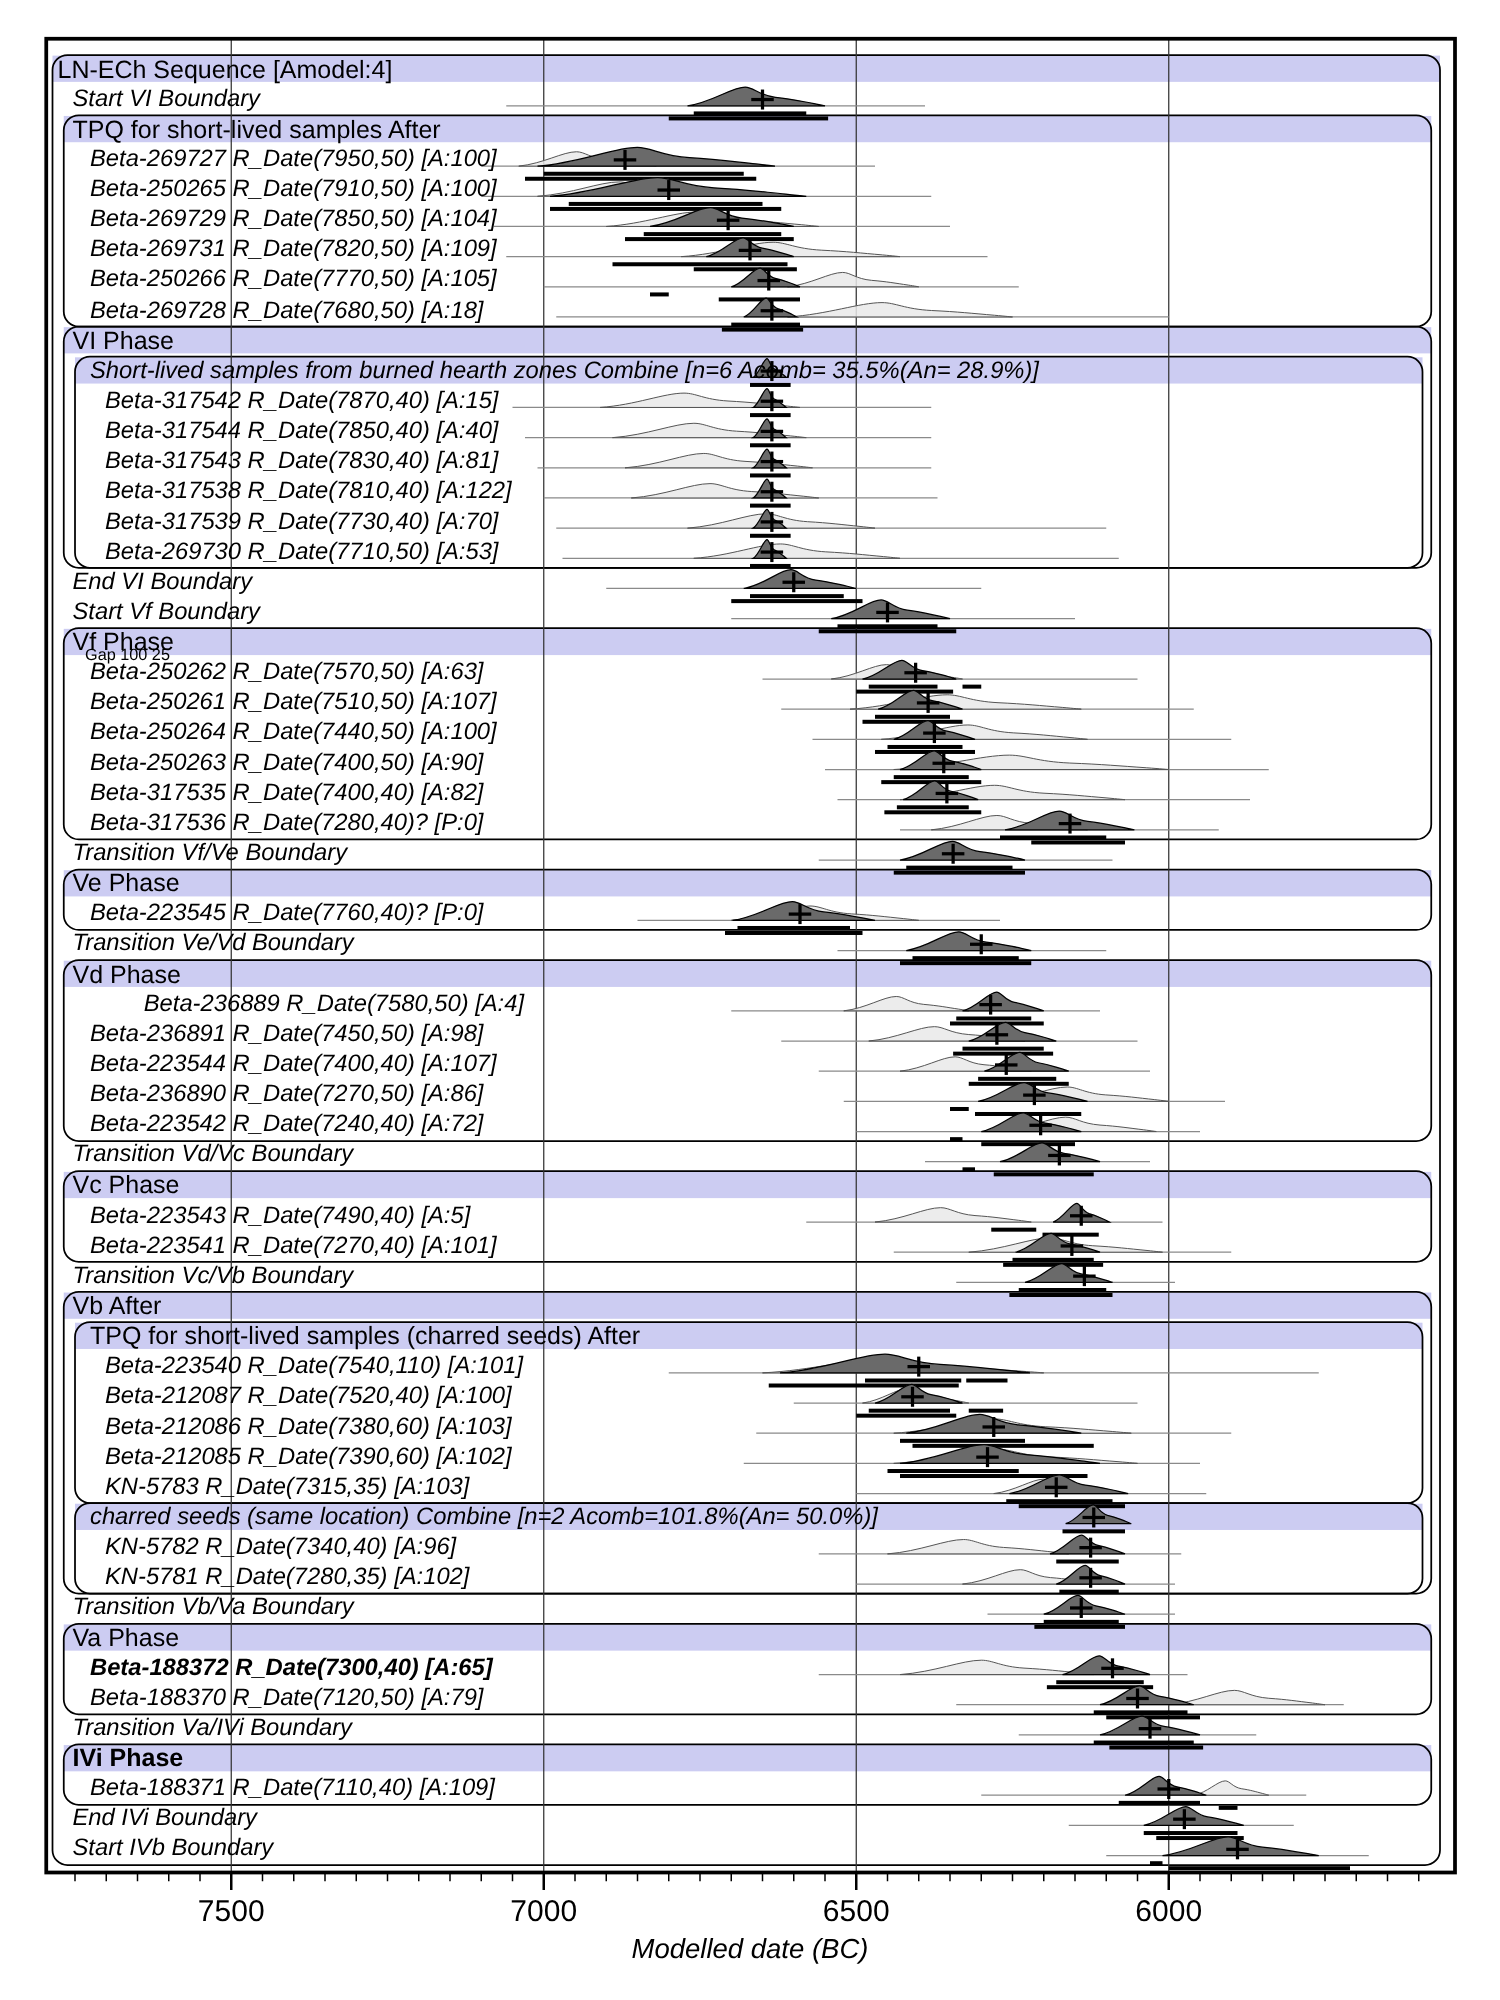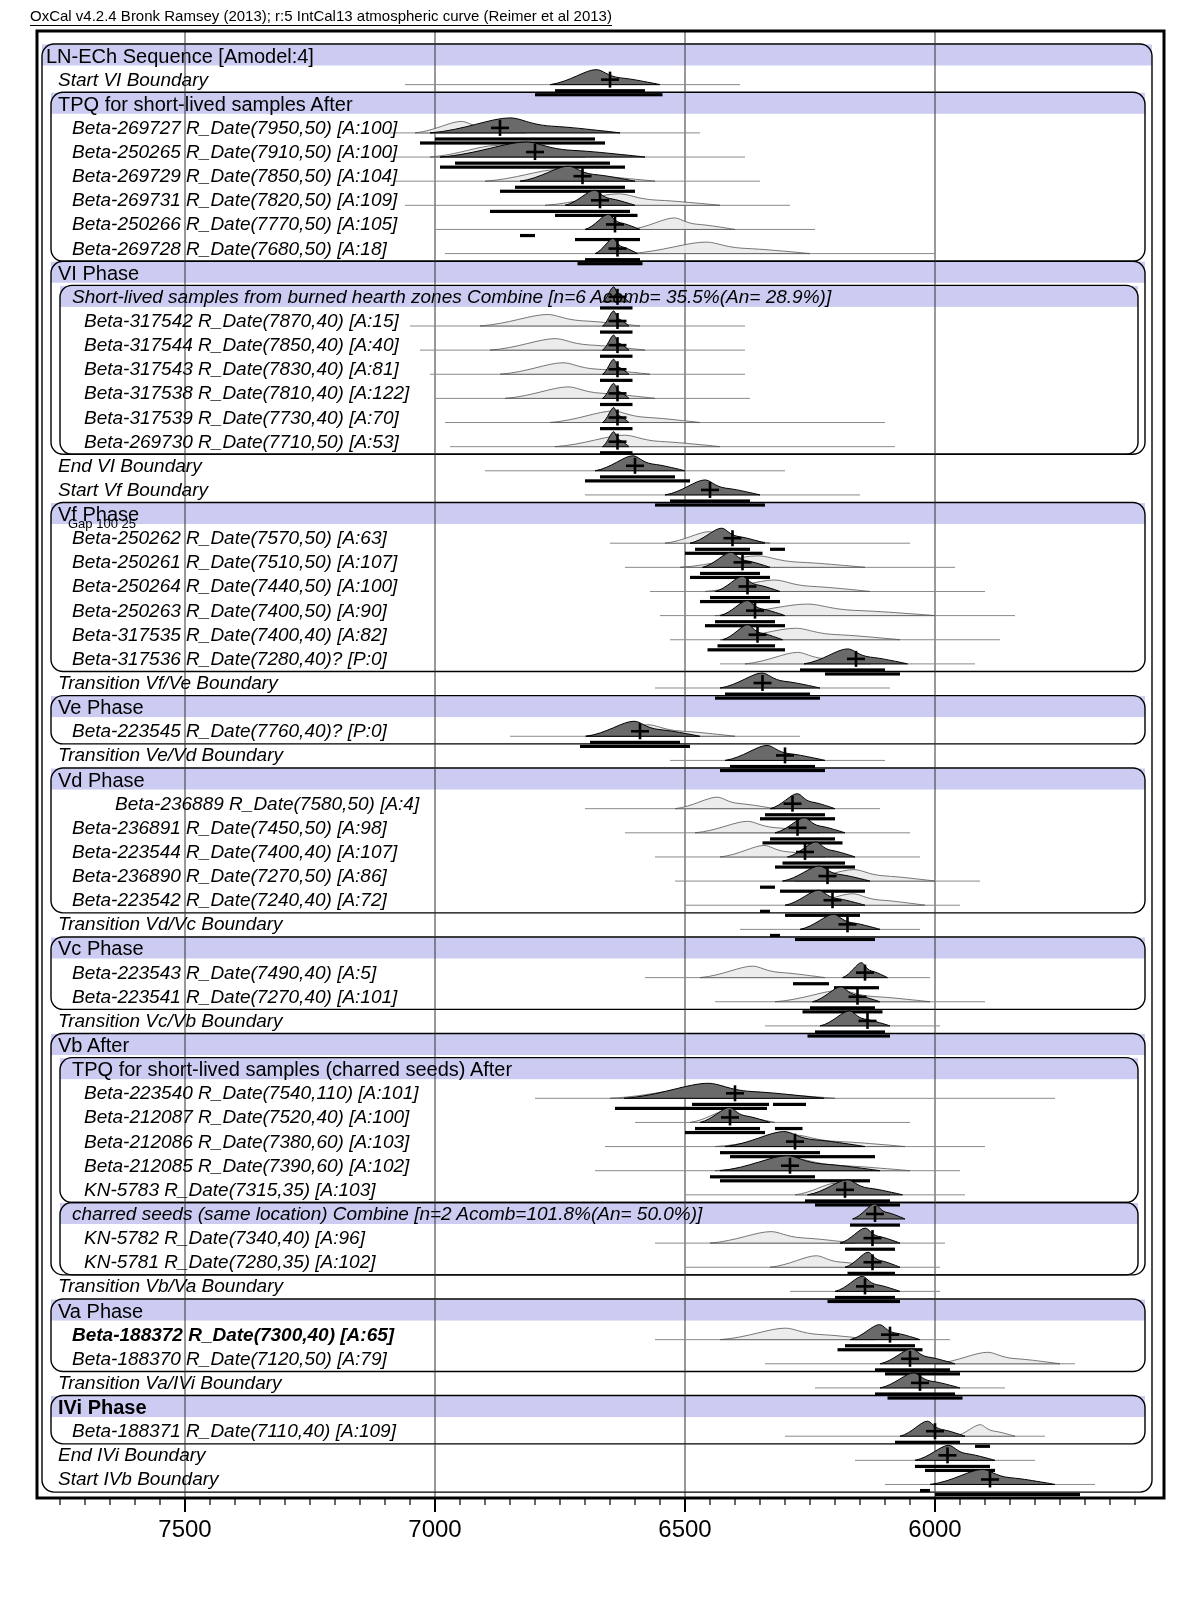--- a/index.html
+++ b/index.html
@@ -14,21 +14,20 @@
   .lbl.header{font-size:20px;font-style:normal;}
   .lbl.header.it{font-style:italic;font-size:19px;}
   .sublbl{position:absolute;white-space:nowrap;font-size:13px;line-height:14px;}
   .xaxis-title{position:absolute;left:0;top:1546px;width:1200px;text-align:center;
                font-size:22px;font-style:italic;}
 </style>
 </head>
 <body>
 <div id="stage">
 
-<div class="watermark">OxCal v4.2.4 Bronk Ramsey (2013); r:5 IntCal13 atmospheric curve (Reimer et al 2013)</div>
 
 <svg id="chart-svg" width="1200" height="1600">
       <rect x="42" y="44.5" width="1110" height="21" fill="#ccccf2"></rect>
       <rect x="51" y="92.77000000000001" width="1094" height="21" fill="#ccccf2"></rect>
       <rect x="51" y="261.71500000000003" width="1094" height="21" fill="#ccccf2"></rect>
       <rect x="60" y="285.85" width="1078" height="21" fill="#ccccf2"></rect>
       <rect x="51" y="503.06500000000005" width="1094" height="21" fill="#ccccf2"></rect>
       <rect x="51" y="696.1450000000001" width="1094" height="21" fill="#ccccf2"></rect>
       <rect x="51" y="768.5500000000001" width="1094" height="21" fill="#ccccf2"></rect>
       <rect x="51" y="937.495" width="1094" height="21" fill="#ccccf2"></rect>
@@ -483,14 +482,15 @@
       <div class="lbl header" style="left: 58px; top: 1299.52px;">Va Phase</div>
       <div class="lbl date" style="left: 72px; top: 1323.65px; font-weight: bold;">Beta-188372 R_Date(7300,40) [A:65]</div>
       <div class="lbl date" style="left: 72px; top: 1347.79px;">Beta-188370 R_Date(7120,50) [A:79]</div>
       <div class="lbl boundary" style="left: 58px; top: 1371.92px;">Transition Va/IVi Boundary</div>
       <div class="lbl header" style="left: 58px; top: 1396.06px; font-weight: bold;">IVi Phase</div>
       <div class="lbl date" style="left: 72px; top: 1420.19px;">Beta-188371 R_Date(7110,40) [A:109]</div>
       <div class="lbl boundary" style="left: 58px; top: 1444.33px;">End IVi Boundary</div>
       <div class="lbl boundary" style="left: 58px; top: 1468.46px;">Start IVb Boundary</div>
     </div>
 
+<div class="xaxis-title">Modelled date (BC)</div>
 
 </div>
 
 </body></html>

